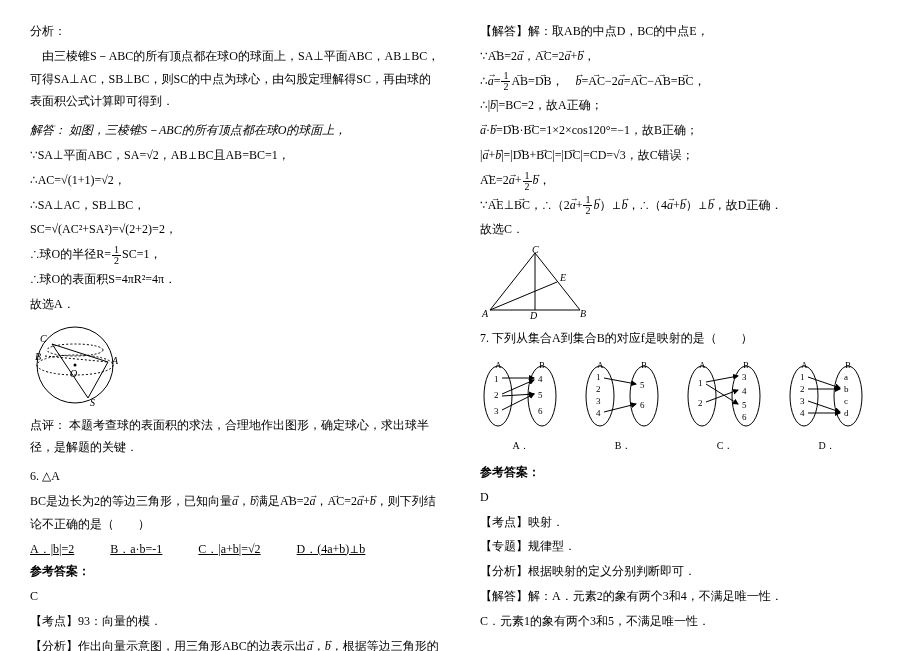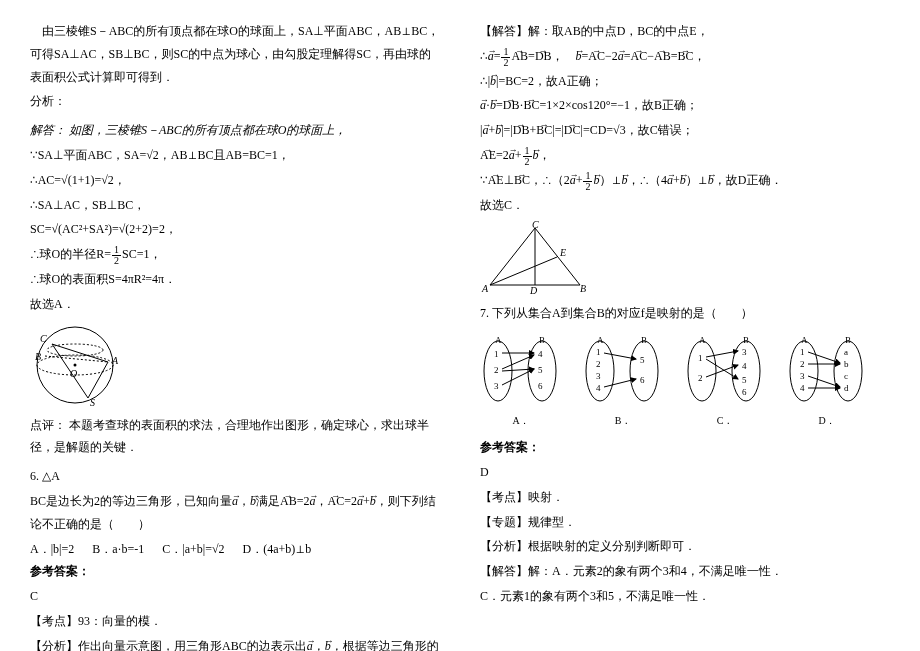--- a/index.html
+++ b/index.html
@@ -36,31 +36,31 @@
     .vec::before {
       content: "→";
       position: absolute;
       top: -0.8em;
       left: 0;
       right: 0;
       font-size: 9px;
       text-align: center;
     }
     svg { display: block; margin: 4px 0; }
-    .options-row { display: flex; gap: 18px; }
+    .options-row { display: flex; gap: 36px; text-decoration: underline; }
     .mapping-row { display: flex; gap: 20px; margin: 6px 0; align-items: flex-end; }
     .map-block { text-align: center; font-size: 10px; }
     .map-label-letter { margin-top: 2px; }
   </style>
 </head>
 <body>
 
 <div class="column col-left">
+  <div class="line">分析：</div>
   <div class="line indent">由三棱锥S－ABC的所有顶点都在球O的球面上，SA⊥平面ABC，AB⊥BC，可得SA⊥AC，SB⊥BC，则SC的中点为球心，由勾股定理解得SC，再由球的表面积公式计算即可得到．</div>
-  <div class="line">分析：</div>
   <div class="line" style="margin-top:6px;font-style:italic;">解答：  如图，三棱锥S－ABC的所有顶点都在球O的球面上，</div>
   <div class="line">∵SA⊥平面ABC，SA=√2，AB⊥BC且AB=BC=1，</div>
   <div class="line">∴AC=√(1+1)=√2，</div>
   <div class="line">∴SA⊥AC，SB⊥BC，</div>
   <div class="line">SC=√(AC²+SA²)=√(2+2)=2，</div>
   <div class="line">
     ∴球O的半径R=<span class="frac"><span class="num">1</span><span class="den">2</span></span>SC=1，
   </div>
   <div class="line">∴球O的表面积S=4πR²=4π．</div>
   <div class="line">故选A．</div>
@@ -96,20 +96,21 @@
   <div class="line" style="font-weight:bold;">参考答案：</div>
   <div class="line">C</div>
   <div class="line">【考点】93：向量的模．</div>
   <div class="line">
     <span>【分析】作出向量示意图，用三角形ABC的边表示出</span><span class="vec math">a</span><span>，</span><span class="vec math">b</span><span>，根据等边三角形的性质判断．</span>
   </div>
 </div>
 
 <div class="column col-right">
   <div class="line">【解答】解：取AB的中点D，BC的中点E，</div>
+  <div class="line">∵<span class="vec">AB</span>=2<span class="vec math">a</span>，<span class="vec">AC</span>=2<span class="vec math">a</span>+<span class="vec math">b</span>，</div>
   <div class="line">∴<span class="vec math">a</span>=<span class="frac"><span class="num">1</span><span class="den">2</span></span><span class="vec">AB</span>=<span class="vec">DB</span>，　<span class="vec math">b</span>=<span class="vec">AC</span>−2<span class="vec math">a</span>=<span class="vec">AC</span>−<span class="vec">AB</span>=<span class="vec">BC</span>，</div>
   <div class="line">∴|<span class="vec math">b</span>|=BC=2，故A正确；</div>
   <div class="line"><span class="vec math">a</span>·<span class="vec math">b</span>=<span class="vec">DB</span>·<span class="vec">BC</span>=1×2×cos120°=−1，故B正确；</div>
   <div class="line">|<span class="vec math">a</span>+<span class="vec math">b</span>|=|<span class="vec">DB</span>+<span class="vec">BC</span>|=|<span class="vec">DC</span>|=CD=√3，故C错误；</div>
   <div class="line"><span class="vec">AE</span>=2<span class="vec math">a</span>+<span class="frac"><span class="num">1</span><span class="den">2</span></span><span class="vec math">b</span>，</div>
   <div class="line">∵<span class="vec">AE</span>⊥<span class="vec">BC</span>，∴（2<span class="vec math">a</span>+<span class="frac"><span class="num">1</span><span class="den">2</span></span><span class="vec math">b</span>）⊥<span class="vec math">b</span>，∴（4<span class="vec math">a</span>+<span class="vec math">b</span>）⊥<span class="vec math">b</span>，故D正确．</div>
   <div class="line">故选C．</div>
 
   <svg width="110" height="78">
     <polygon points="10,65 100,65 55,8" fill="none" stroke="#000" stroke-width="1"></polygon>

